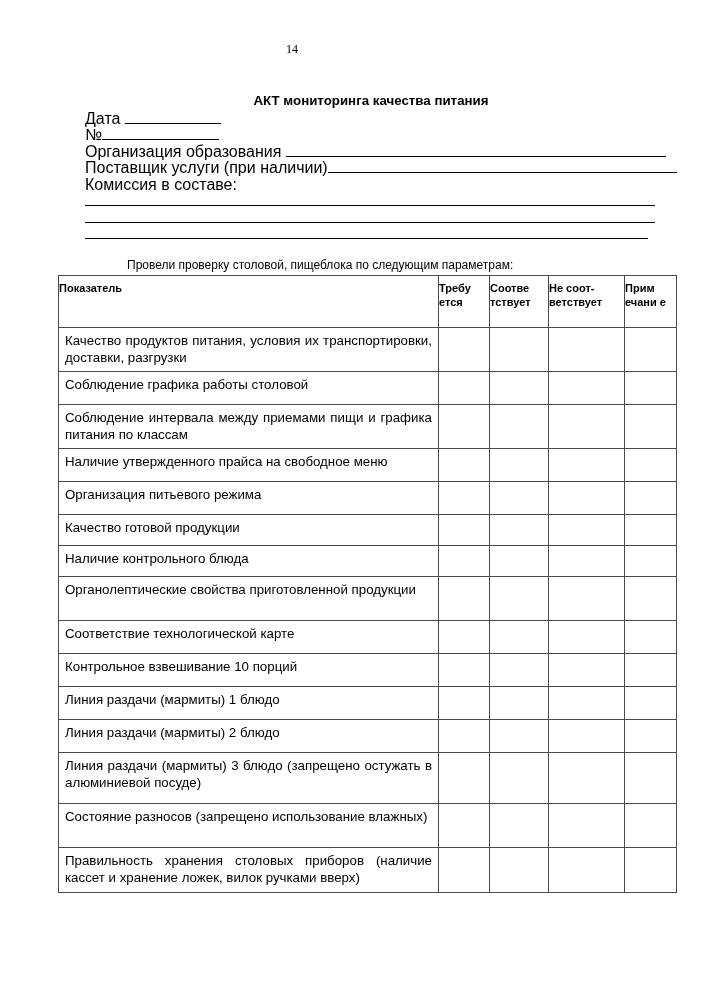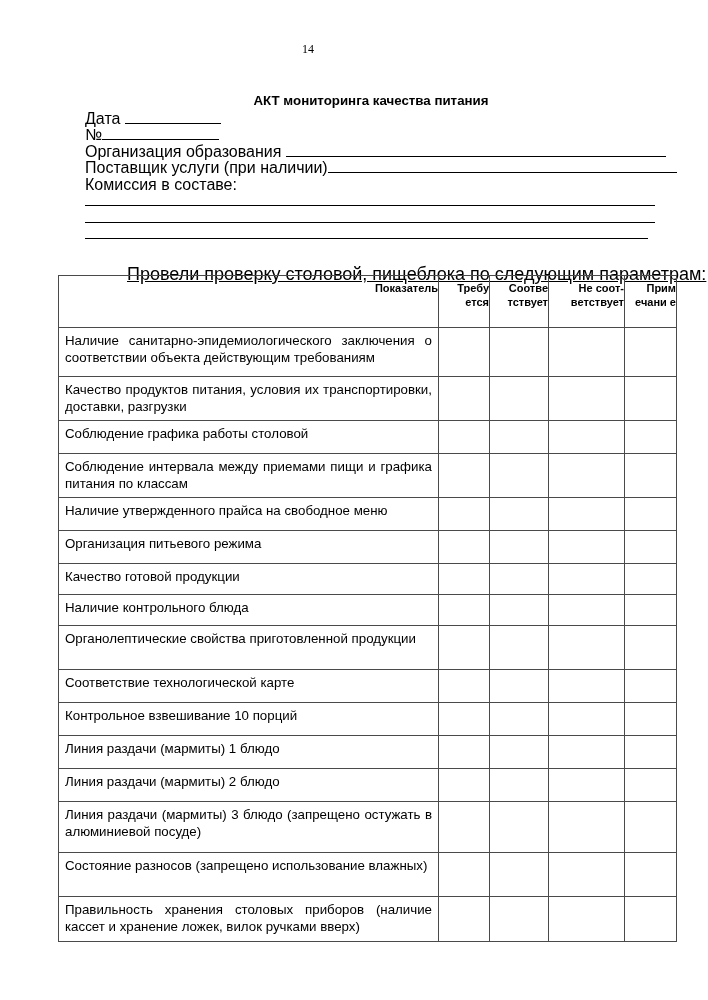--- a/index.html
+++ b/index.html
@@ -1,25 +1,25 @@
 <!DOCTYPE html>
 <html><head>
 <meta charset="utf-8">
 <style>
   html, body { margin:0; padding:0; background:#fff; }
   body { width:708px; height:1000px; position:relative; overflow:hidden; font-family:"Liberation Sans", sans-serif; color:#000; }
-  .pagenum { position:absolute; top:42px; left:16px; width:584px; text-align:center; font-family:"Liberation Serif", serif; font-size:12px; }
+  .pagenum { position:absolute; top:42px; left:0; width:584px; text-align:center; font-family:"Liberation Serif", serif; font-size:12px; }
   .title { position:absolute; top:93px; left:0; width:742px; text-align:center; font-weight:bold; font-size:13.3px; }
   .field { position:absolute; left:85px; font-size:16px; line-height:17px; white-space:nowrap; }
   .uline { display:inline-block; border-bottom:1px solid #000; height:12px; vertical-align:baseline; }
   .fullline { position:absolute; left:85px; border-bottom:1px solid #000; height:0; }
-  .intro { position:absolute; top:264px; left:127px; font-size:18px;text-decoration:underline; }
+  .intro { position:absolute; top:258px; left:127px; font-size:12px; }
   table { position:absolute; top:275px; left:58px; border-collapse:collapse; table-layout:fixed; width:618px; }
   td, th { border:1.5px solid #4a4a4a; padding:0; vertical-align:top; }
-  th { font-size:11px; font-weight:bold; line-height:14px; text-align:right; padding-top:5px;margin-top:24px; }
+  th { font-size:11px; font-weight:bold; line-height:14px; text-align:left; padding-top:5px;margin-top:24px; }
   td.ind { font-size:13.3px; line-height:17px; padding:4px 6px 0 6px; text-align:justify; text-align-last:left; }
 </style>
 </head>
 <body>
 
 <div class="pagenum">14</div>
 <div class="title">АКТ мониторинга качества питания</div>
 
 <div class="field" style="top:110px">
   <span>Дата</span>
@@ -55,27 +55,20 @@
   <thead>
     <tr style="height:52px">
       <th>Показатель</th>
       <th>Требу ется</th>
       <th>Соотве тствует</th>
       <th>Не соот-ветствует</th>
       <th>Прим ечани е</th>
     </tr>
   </thead>
   <tbody id="tbody">
-      <tr style="height: 49px;">
-        <td class="ind">Наличие санитарно-эпидемиологического заключения о соответствии объекта действующим требованиям</td>
-        <td></td>
-        <td></td>
-        <td></td>
-        <td></td>
-      </tr>
       <tr style="height: 44px;">
         <td class="ind">Качество продуктов питания, условия их транспортировки, доставки, разгрузки</td>
         <td></td>
         <td></td>
         <td></td>
         <td></td>
       </tr>
       <tr style="height: 33px;">
         <td class="ind">Соблюдение графика работы столовой</td>
         <td></td>

